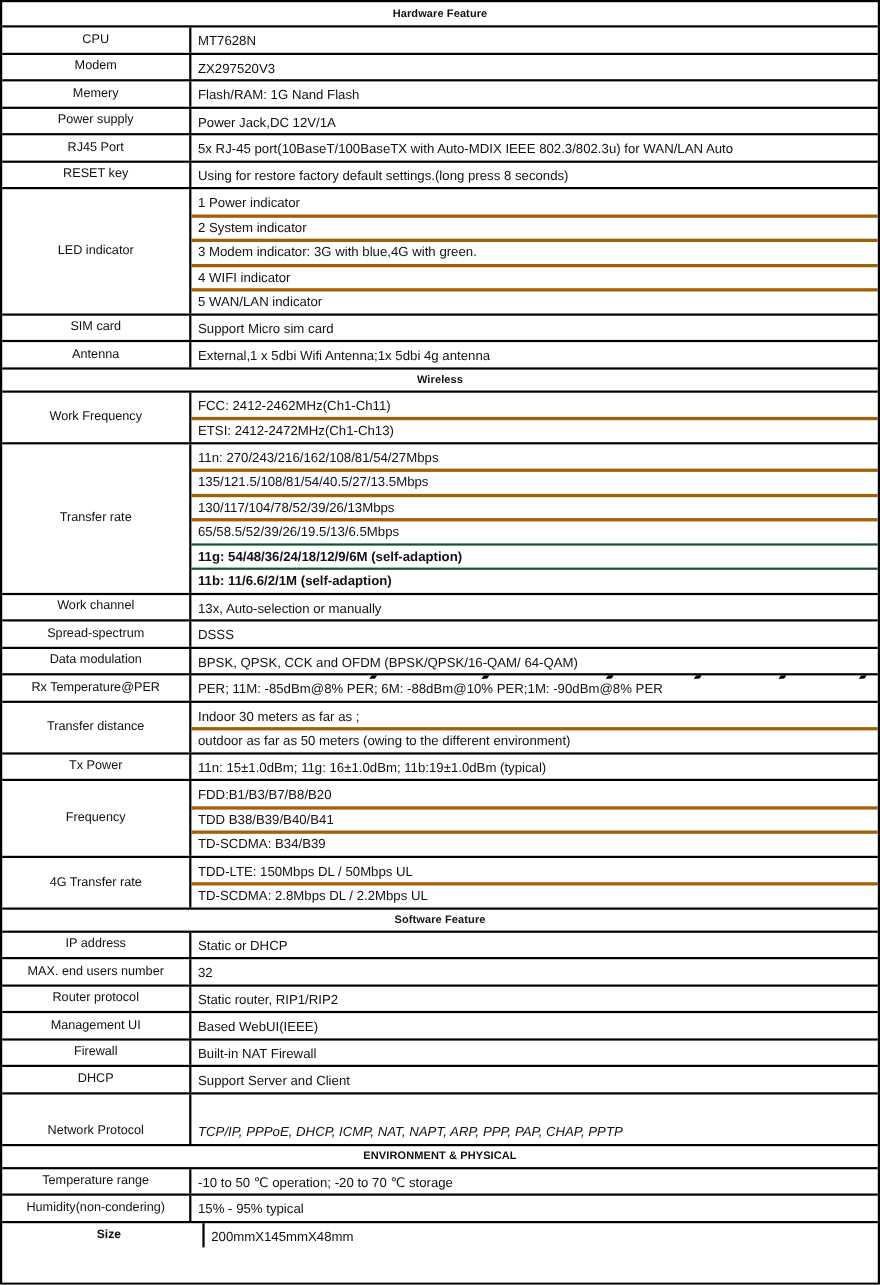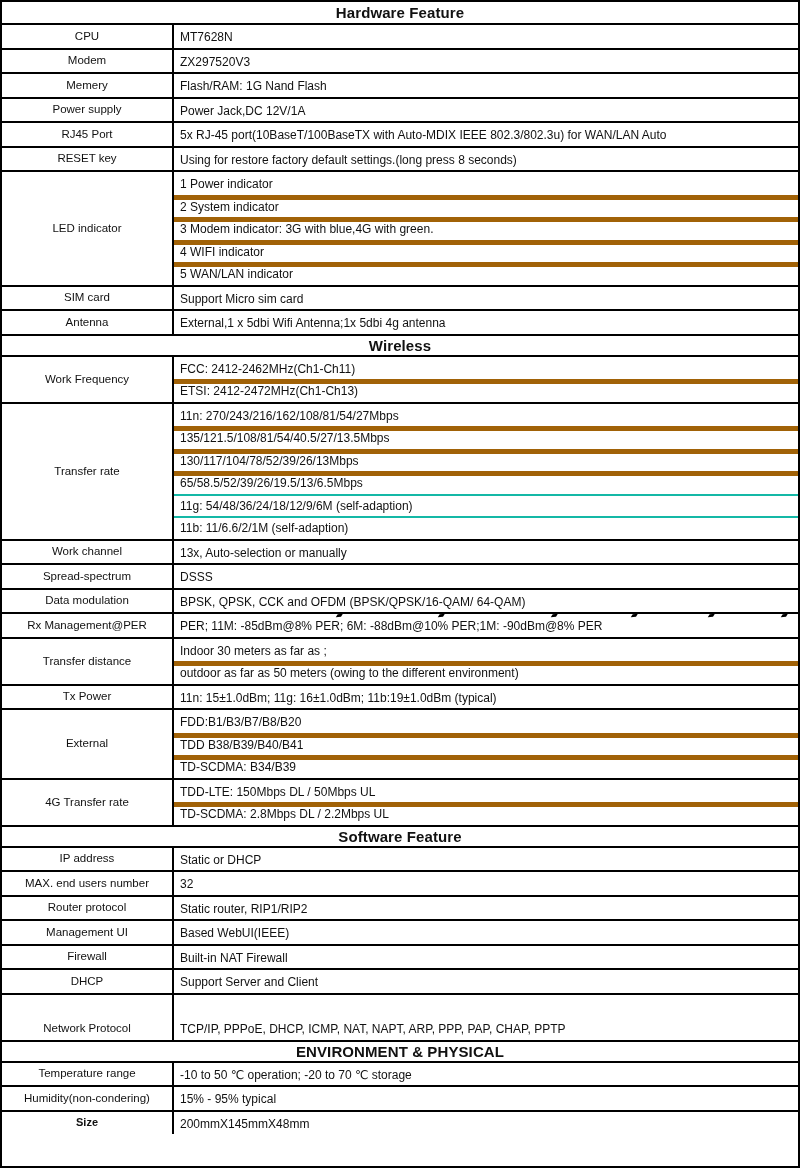--- a/index.html
+++ b/index.html
@@ -25,21 +25,21 @@
     background: #ffffff;
   }
   .section-header {
     flex: 0 0 auto;
     box-sizing: border-box;
     height: 21px;
     border-top: 2px solid #000000;
     display: flex;
     align-items: center;
     justify-content: center;
-    font-size: 15px;
+    font-size: 10px;
     font-weight: bold;
     letter-spacing: 0.1px;
   }
   .spec-table > :first-child {
     border-top: none;
   }
   .row {
     flex: 0 0 auto;
     display: flex;
     border-top: 2px solid #000000;
@@ -56,43 +56,44 @@
     line-height: 13px;
     padding: 1px 8px;
   }
   .label-cell.label-bottom {
     align-items: flex-end;
     padding-bottom: 5px;
   }
   .label-cell.label-bold {
     font-weight: bold;
     font-size: 11px;
+    margin-left: 12px;
   }
   .value-cell {
     flex: 1 1 auto;
     display: flex;
     flex-direction: column;
     position: relative;
     min-width: 0;
     justify-content: flex-end;
   }
   .line {
     box-sizing: border-box;
     height: 22.5px;
     flex: 1 0 auto;
     display: flex;
     align-items: flex-end;
     padding: 0 4px 3.5px 6px;
     font-size: 12px;
     white-space: nowrap;
     overflow: hidden;
   }
-  .line.sep-thin  { border-top: 5px solid #a16207; }
-  .line.sep-thick { border-top: 2px solid #14b8a6; }
-  .line.sep-none  { border-top: none; }
+  .line.sep-thin  { border-top: 3px solid #a16207; }
+  .line.sep-thick { border-top: 2px solid #14532d; font-weight: bold; }
+  .line.sep-none  { border-top: none; font-style: italic; }
   
   .fragments {
     position: absolute;
     top: 0;
     left: 0;
     right: 0;
     height: 4px;
     pointer-events: none;
   }
   .fragments span {
@@ -198,21 +199,21 @@
         <div class="line">DSSS</div>
       </div>
     </div>
     <div class="row">
       <div class="label-cell">Data modulation</div>
       <div class="value-cell">
         <div class="line">BPSK, QPSK, CCK and OFDM (BPSK/QPSK/16-QAM/ 64-QAM)</div>
       </div>
     </div>
     <div class="row">
-      <div class="label-cell">Rx Management@PER</div>
+      <div class="label-cell">Rx Temperature@PER</div>
       <div class="value-cell">
         <div class="line">PER;  11M:  -85dBm@8% PER;  6M:  -88dBm@10% PER;1M:  -90dBm@8% PER</div>
         <div class="fragments">
           <span style="left: 163px;"></span>
           <span style="left: 265px;"></span>
           <span style="left: 378px;"></span>
           <span style="left: 458px;"></span>
           <span style="left: 535px;"></span>
           <span style="left: 608px;"></span>
         </div>
@@ -225,21 +226,21 @@
         <div class="line sep-thin">outdoor as far as 50 meters (owing to the different environment)</div>
       </div>
     </div>
     <div class="row">
       <div class="label-cell">Tx Power</div>
       <div class="value-cell">
         <div class="line">11n: 15±1.0dBm; 11g: 16±1.0dBm; 11b:19±1.0dBm (typical)</div>
       </div>
     </div>
     <div class="row">
-      <div class="label-cell">External</div>
+      <div class="label-cell">Frequency</div>
       <div class="value-cell">
         <div class="line">FDD:B1/B3/B7/B8/B20</div>
         <div class="line sep-thin">TDD B38/B39/B40/B41</div>
         <div class="line sep-thin">TD-SCDMA: B34/B39</div>
       </div>
     </div>
     <div class="row">
       <div class="label-cell">4G Transfer rate</div>
       <div class="value-cell">
         <div class="line">TDD-LTE: 150Mbps DL / 50Mbps UL</div>

